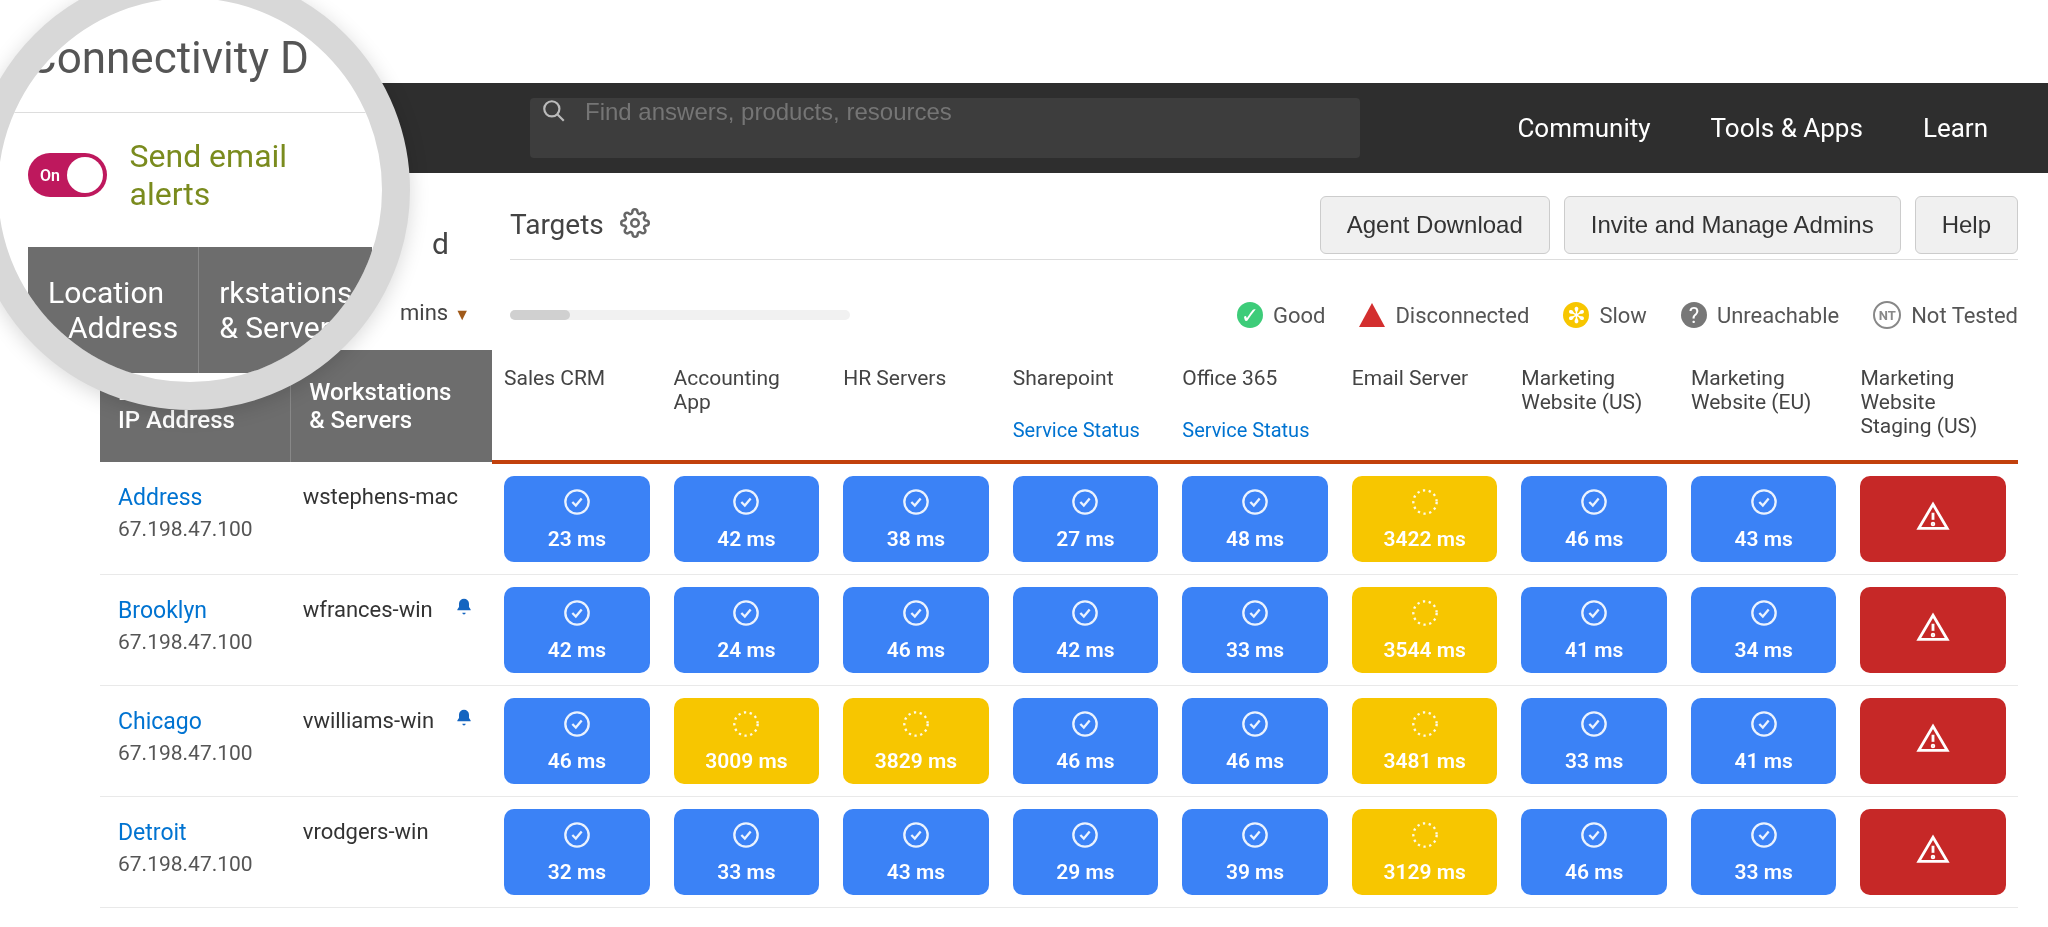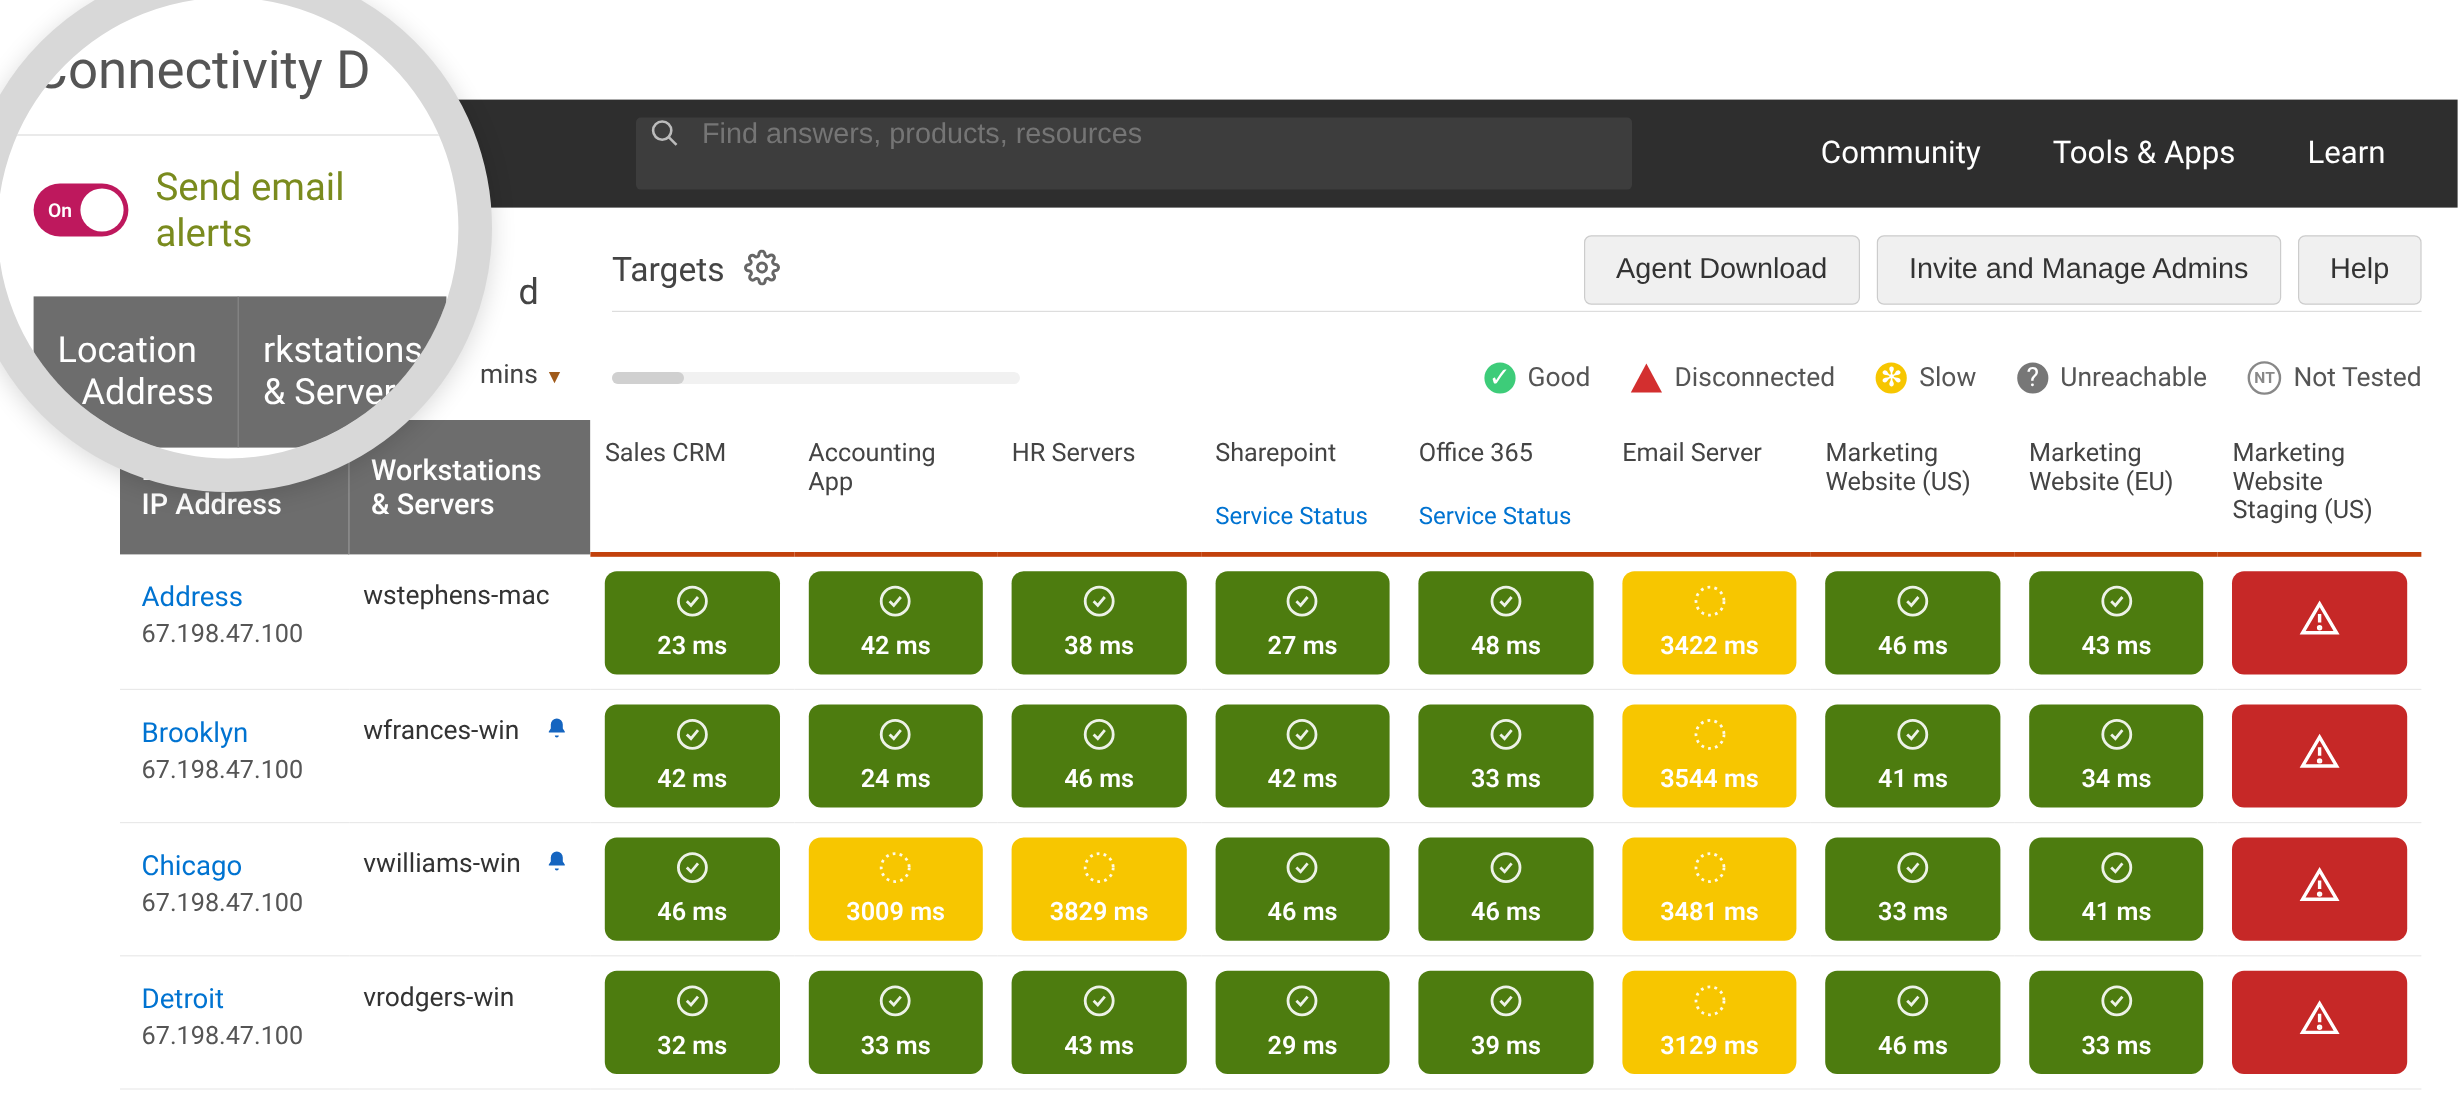--- a/index.html
+++ b/index.html
@@ -121,21 +121,21 @@
   tbody td.locol a { color:#0073d1; text-decoration:none; font-size:23px;}
   tbody td.locol .ip { color:#555; font-size:21px; margin-top:6px;}
   tbody td.wscol { padding:22px 12px; color:#333; font-size:22px; position:relative;}
   .bell { position:absolute; right:18px; top:22px; color:#1565c0;}
 
   .cell {
     height: 86px; border-radius:10px;
     display:flex; flex-direction:column; align-items:center; justify-content:center;
     color:#fff; font-weight:600; font-size:21px; gap:6px;
   }
-  .cell.green { background:#4d7c0f;text-align:center; }
+  .cell.green { background:#3b82f6;text-align:center; }
   .cell.yellow { background:#f7c600; }
   .cell.red { background:#c62827; }
 
   
   .lens {
     position:absolute;
     top:-30px; left:-30px;
     width:440px; height:440px;
     border-radius:50%;
     background:#fff;

